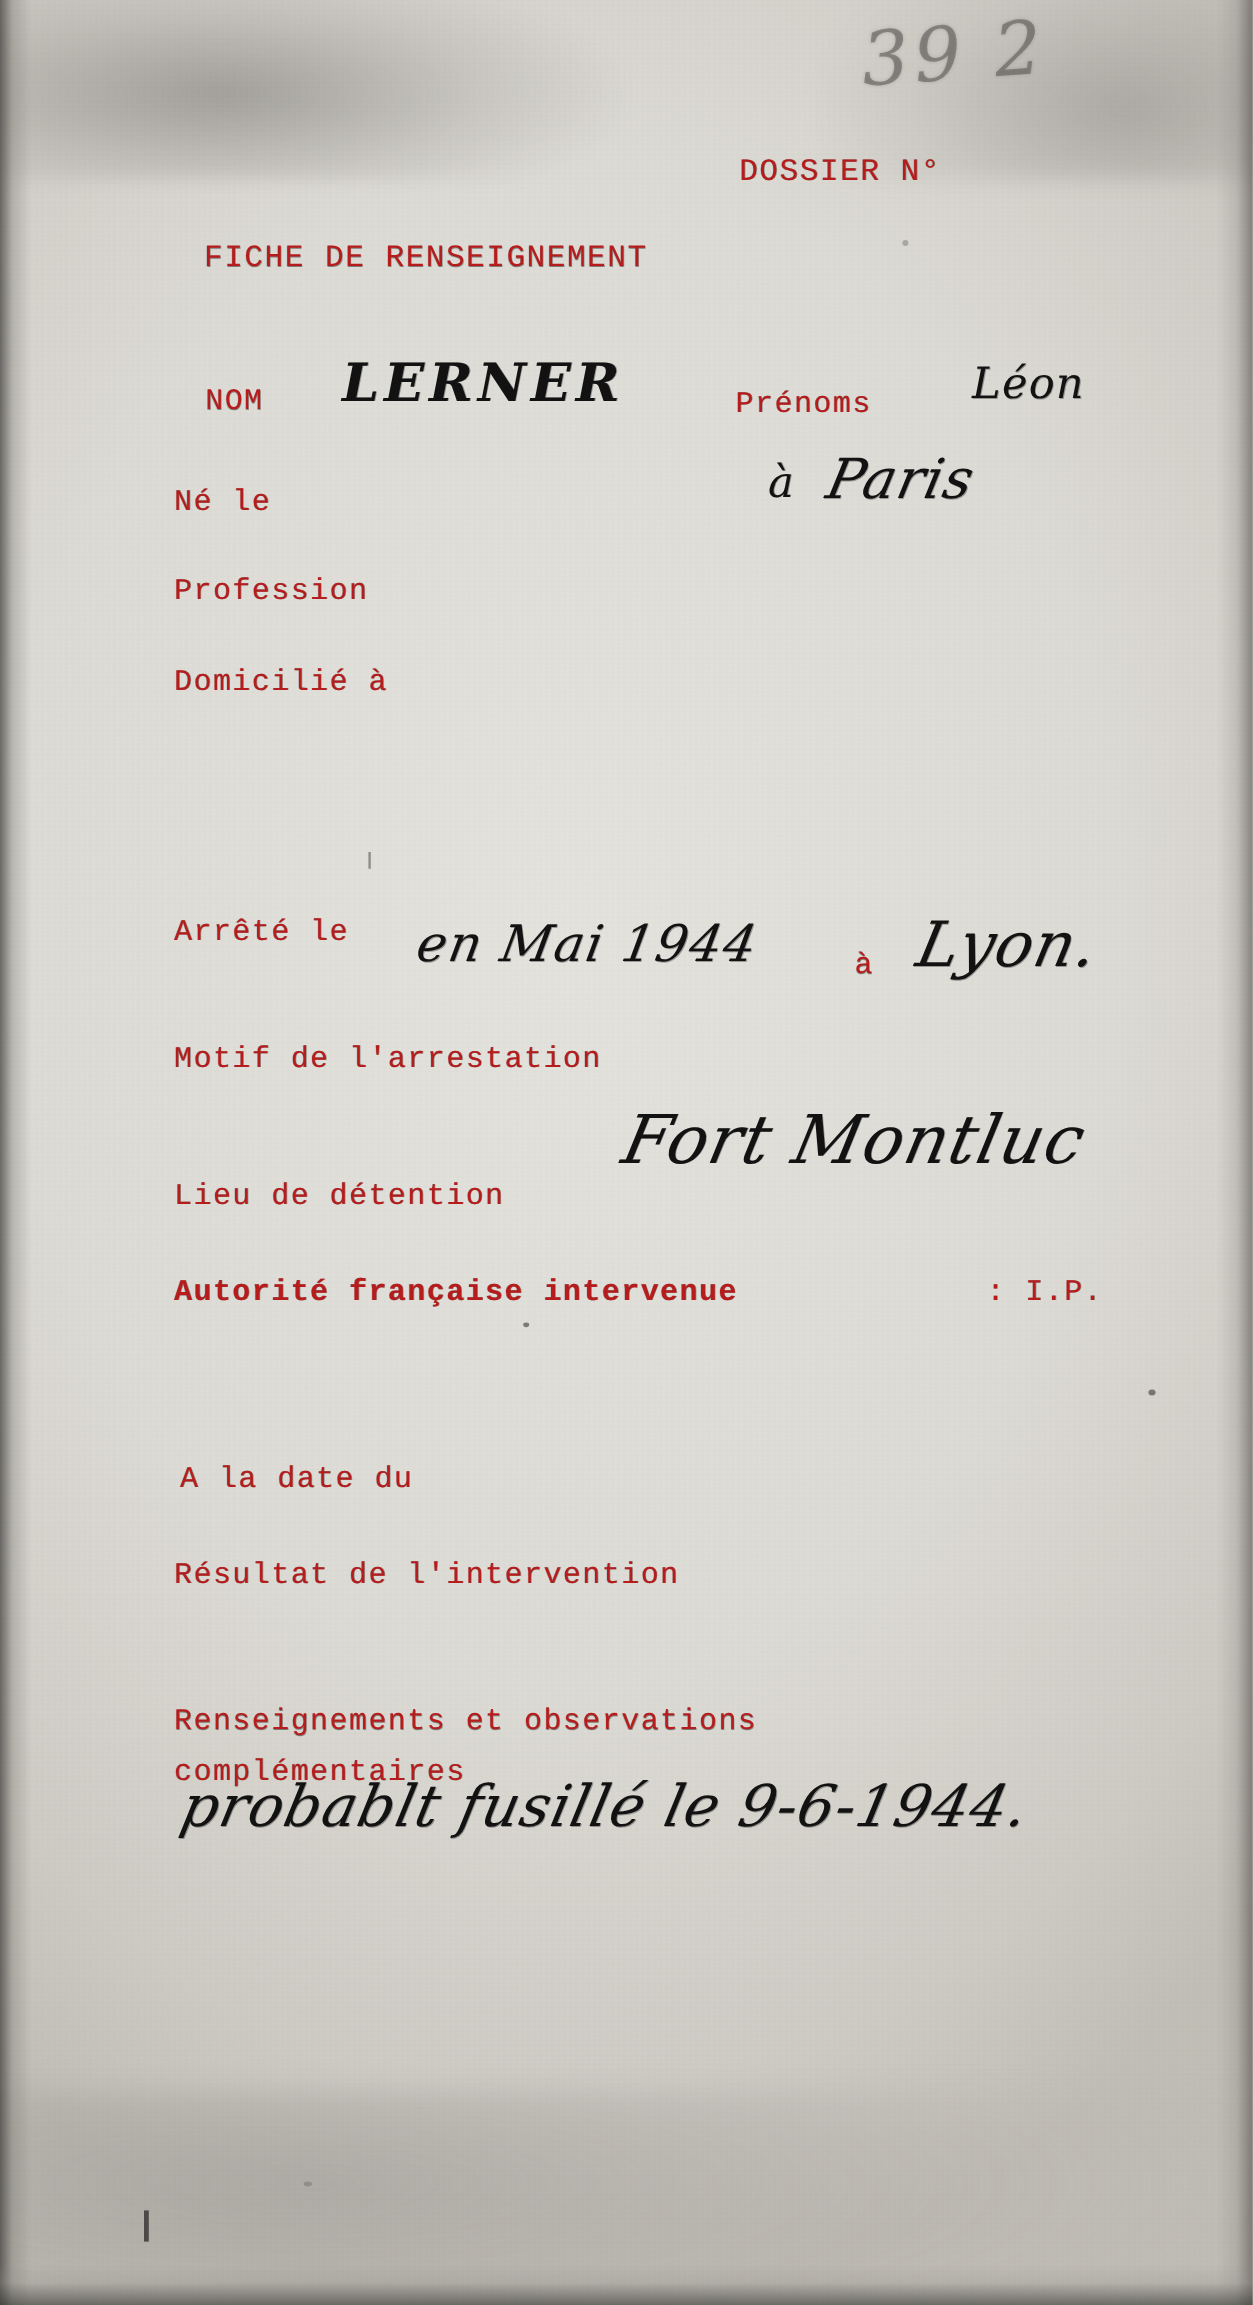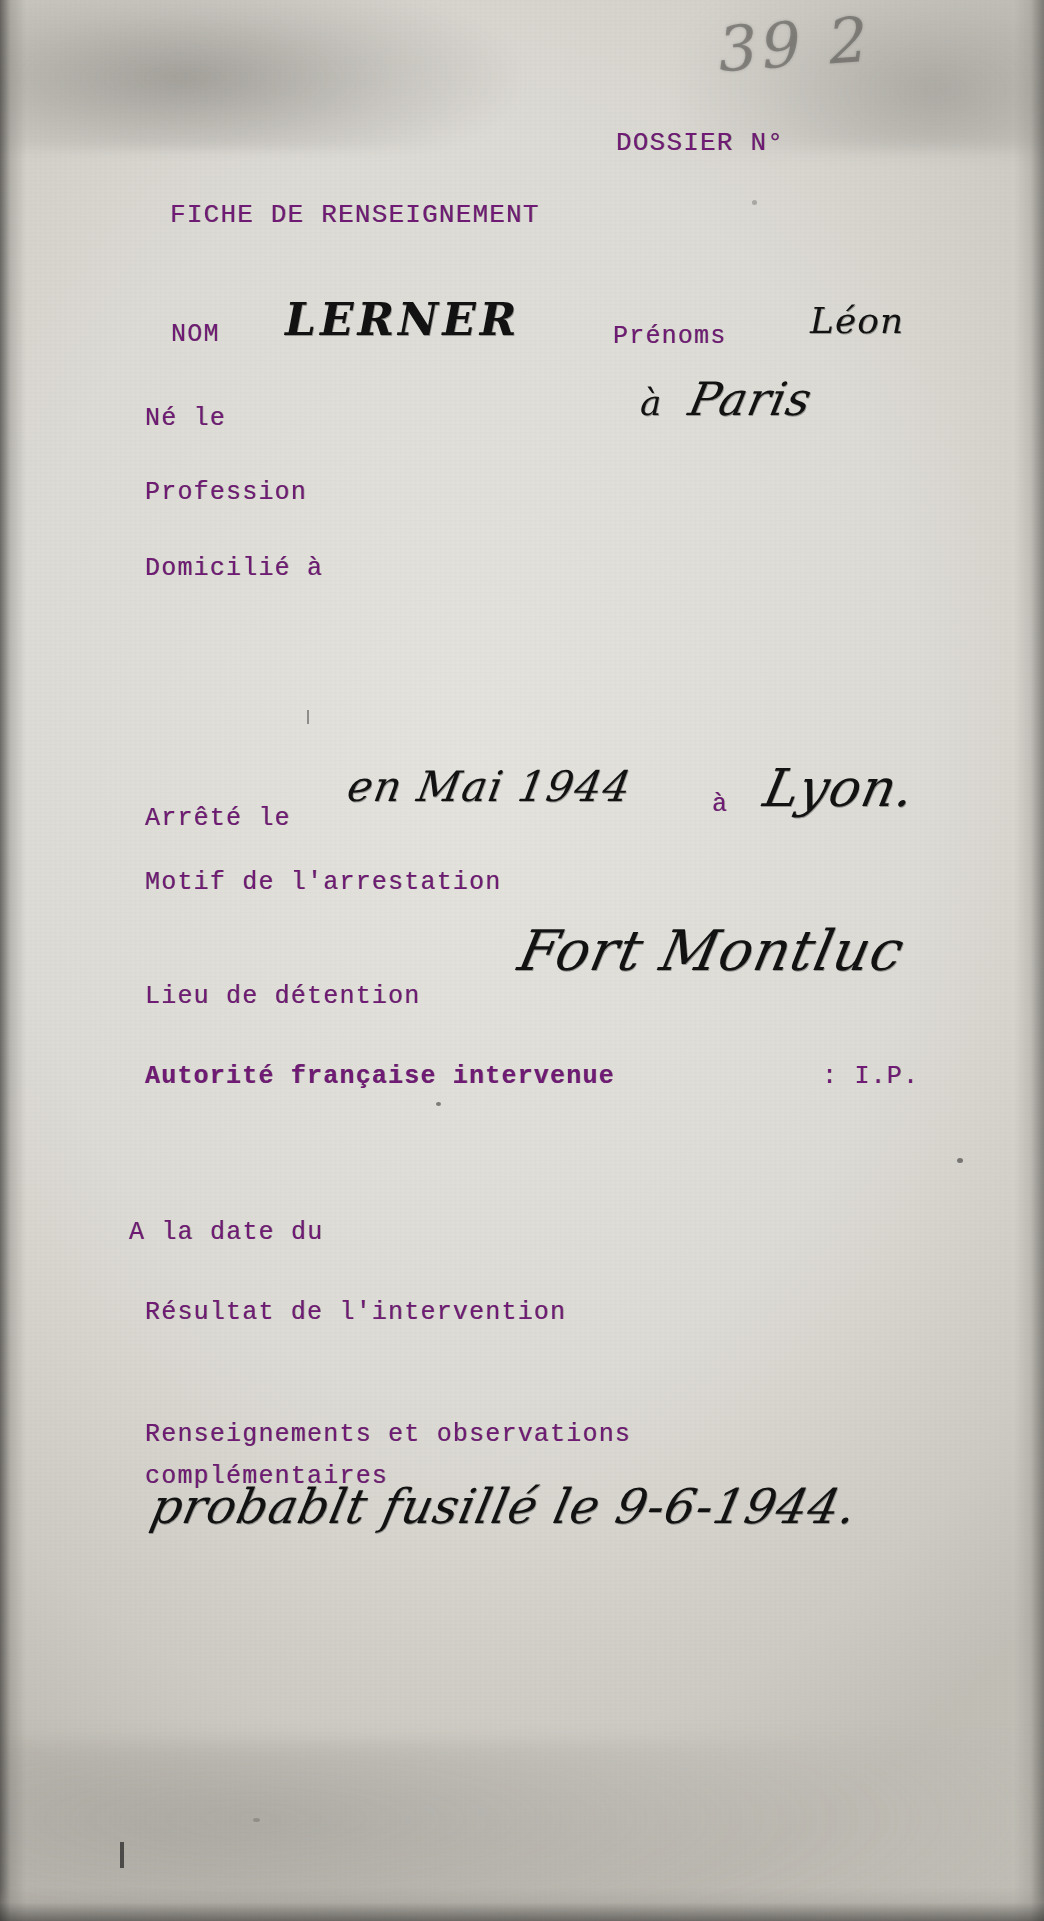--- a/index.html
+++ b/index.html
@@ -75,21 +75,21 @@
     background: linear-gradient(0deg, rgba(55,53,50,.60) 0%, rgba(140,138,132,.22) 55%, rgba(200,198,192,0) 100%);
     pointer-events: none;
   }
 
   
   .tw {
     position: absolute;
     font-family: "Liberation Mono", monospace;
     font-size: 25px;
     letter-spacing: 1.2px;
-    color: #701a75;
+    color: #b91c1c;
     white-space: pre;
     text-shadow: 0.6px 0.4px 0 rgba(30,30,30,.38), -0.4px 0.3px 0 rgba(40,40,40,.2);
   }
 
   
   .hw {
     position: absolute;
     font-family: "DejaVu Serif", serif;
     font-style: italic;
     color: #121212;
@@ -160,35 +160,35 @@
   <div class="tw" style="left:145px; top:404px;">Né le</div>
 
   <div class="hw hw-med" style="left:640px; top:382px;">à</div>
   <div class="hw hw-script" style="left:690px; top:372px;">Paris</div>
 
   <div class="tw" style="left:145px; top:478px;">Profession</div>
 
   <div class="tw" style="left:145px; top:554px;">Domicilié à</div>
 
 
-  <div class="tw" style="left:145px; top:804px;">Arrêté le</div>
+  <div class="tw" style="left:145px; top:762px;">Arrêté le</div>
   <div class="hw hw-line" style="left:348px; top:762px;">en Mai 1944</div>
 
   <div class="tw" style="left:712px; top:790px;">à</div>
   <div class="hw hw-script" style="left:765px; top:758px; font-size:52px;">Lyon.</div>
 
   <div class="tw" style="left:145px; top:868px;">Motif de l'arrestation</div>
 
   <div class="tw" style="left:145px; top:982px;">Lieu de détention</div>
   <div class="hw hw-script" style="left:520px; top:918px; font-size:56px;">Fort Montluc</div>
 
   <div class="tw" style="left:145px; top:1062px;font-weight:bold;">Autorité française intervenue</div>
   <div class="tw" style="left:822px; top:1062px;">: I.P.</div>
 
-  <div class="tw" style="left:129px; top:1218px;">A la date du</div>
+  <div class="tw" style="left:150px; top:1218px;">A la date du</div>
 
   <div class="tw" style="left:145px; top:1298px;">Résultat de l'intervention</div>
 
   <div class="tw" style="left:145px; top:1420px;">Renseignements et observations</div>
   <div class="tw" style="left:145px; top:1462px;text-align:right;">complémentaires</div>
   <div class="hw hw-script" style="left:152px; top:1478px; font-size:48px;">probablt fusillé le 9-6-1944.</div>
 
   <div class="tick" style="left:307px; top:710px; width:2px; height:14px; opacity:.45;"></div>
   <div class="speck" style="left:436px; top:1102px; width:5px; height:4px;"></div>
   <div class="speck" style="left:957px; top:1158px; width:6px; height:5px;"></div>

